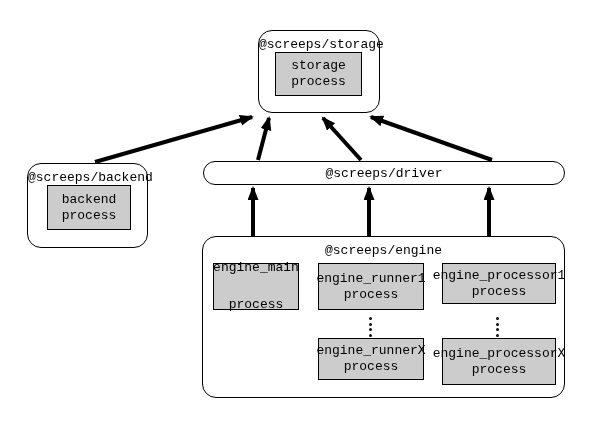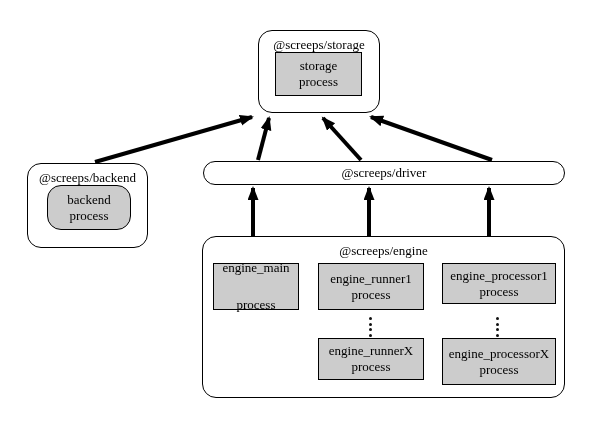--- a/index.html
+++ b/index.html
@@ -1,21 +1,21 @@
 <!DOCTYPE html>
 <html><head>
 <meta charset="utf-8">
 <style>
   html, body { margin: 0; padding: 0; background: #fff; }
   .canvas {
     position: relative;
     width: 600px;
     height: 427px;
     background: #fff;
-    font-family: Liberation Serif, serif;
+    font-family: Liberation Mono, monospace;
     color: #000;
     overflow: hidden;
   }
   .arrows {
     position: absolute;
     left: 0; top: 0;
     width: 600px; height: 427px;
     pointer-events: none;
   }
   .node {
@@ -89,21 +89,21 @@
   <div class="node rounded" style="left:258px; top:30px; width:122px; height:83px;">
     <div class="node-label">@screeps/storage</div>
     <div class="proc" style="left:16px; top:21px; width:87px; height:44px;">
       <div>storage</div>
       <div>process</div>
     </div>
   </div>
 
   <div class="node rounded" style="left:27px; top:163px; width:121px; height:85px;">
     <div class="node-label">@screeps/backend</div>
-    <div class="proc" style="left:19px; top:21px; width:84px; height:45px;border-radius:14px;">
+    <div class="proc" style="left:19px; top:21px; width:84px; height:45px;">
       <div>backend</div>
       <div>process</div>
     </div>
   </div>
 
   <div class="node pill" style="left:203px; top:161px; width:362px; height:24px;">
     <div class="node-label">@screeps/driver</div>
   </div>
 
   <div class="node rounded" style="left:202px; top:236px; width:363px; height:162px;">

